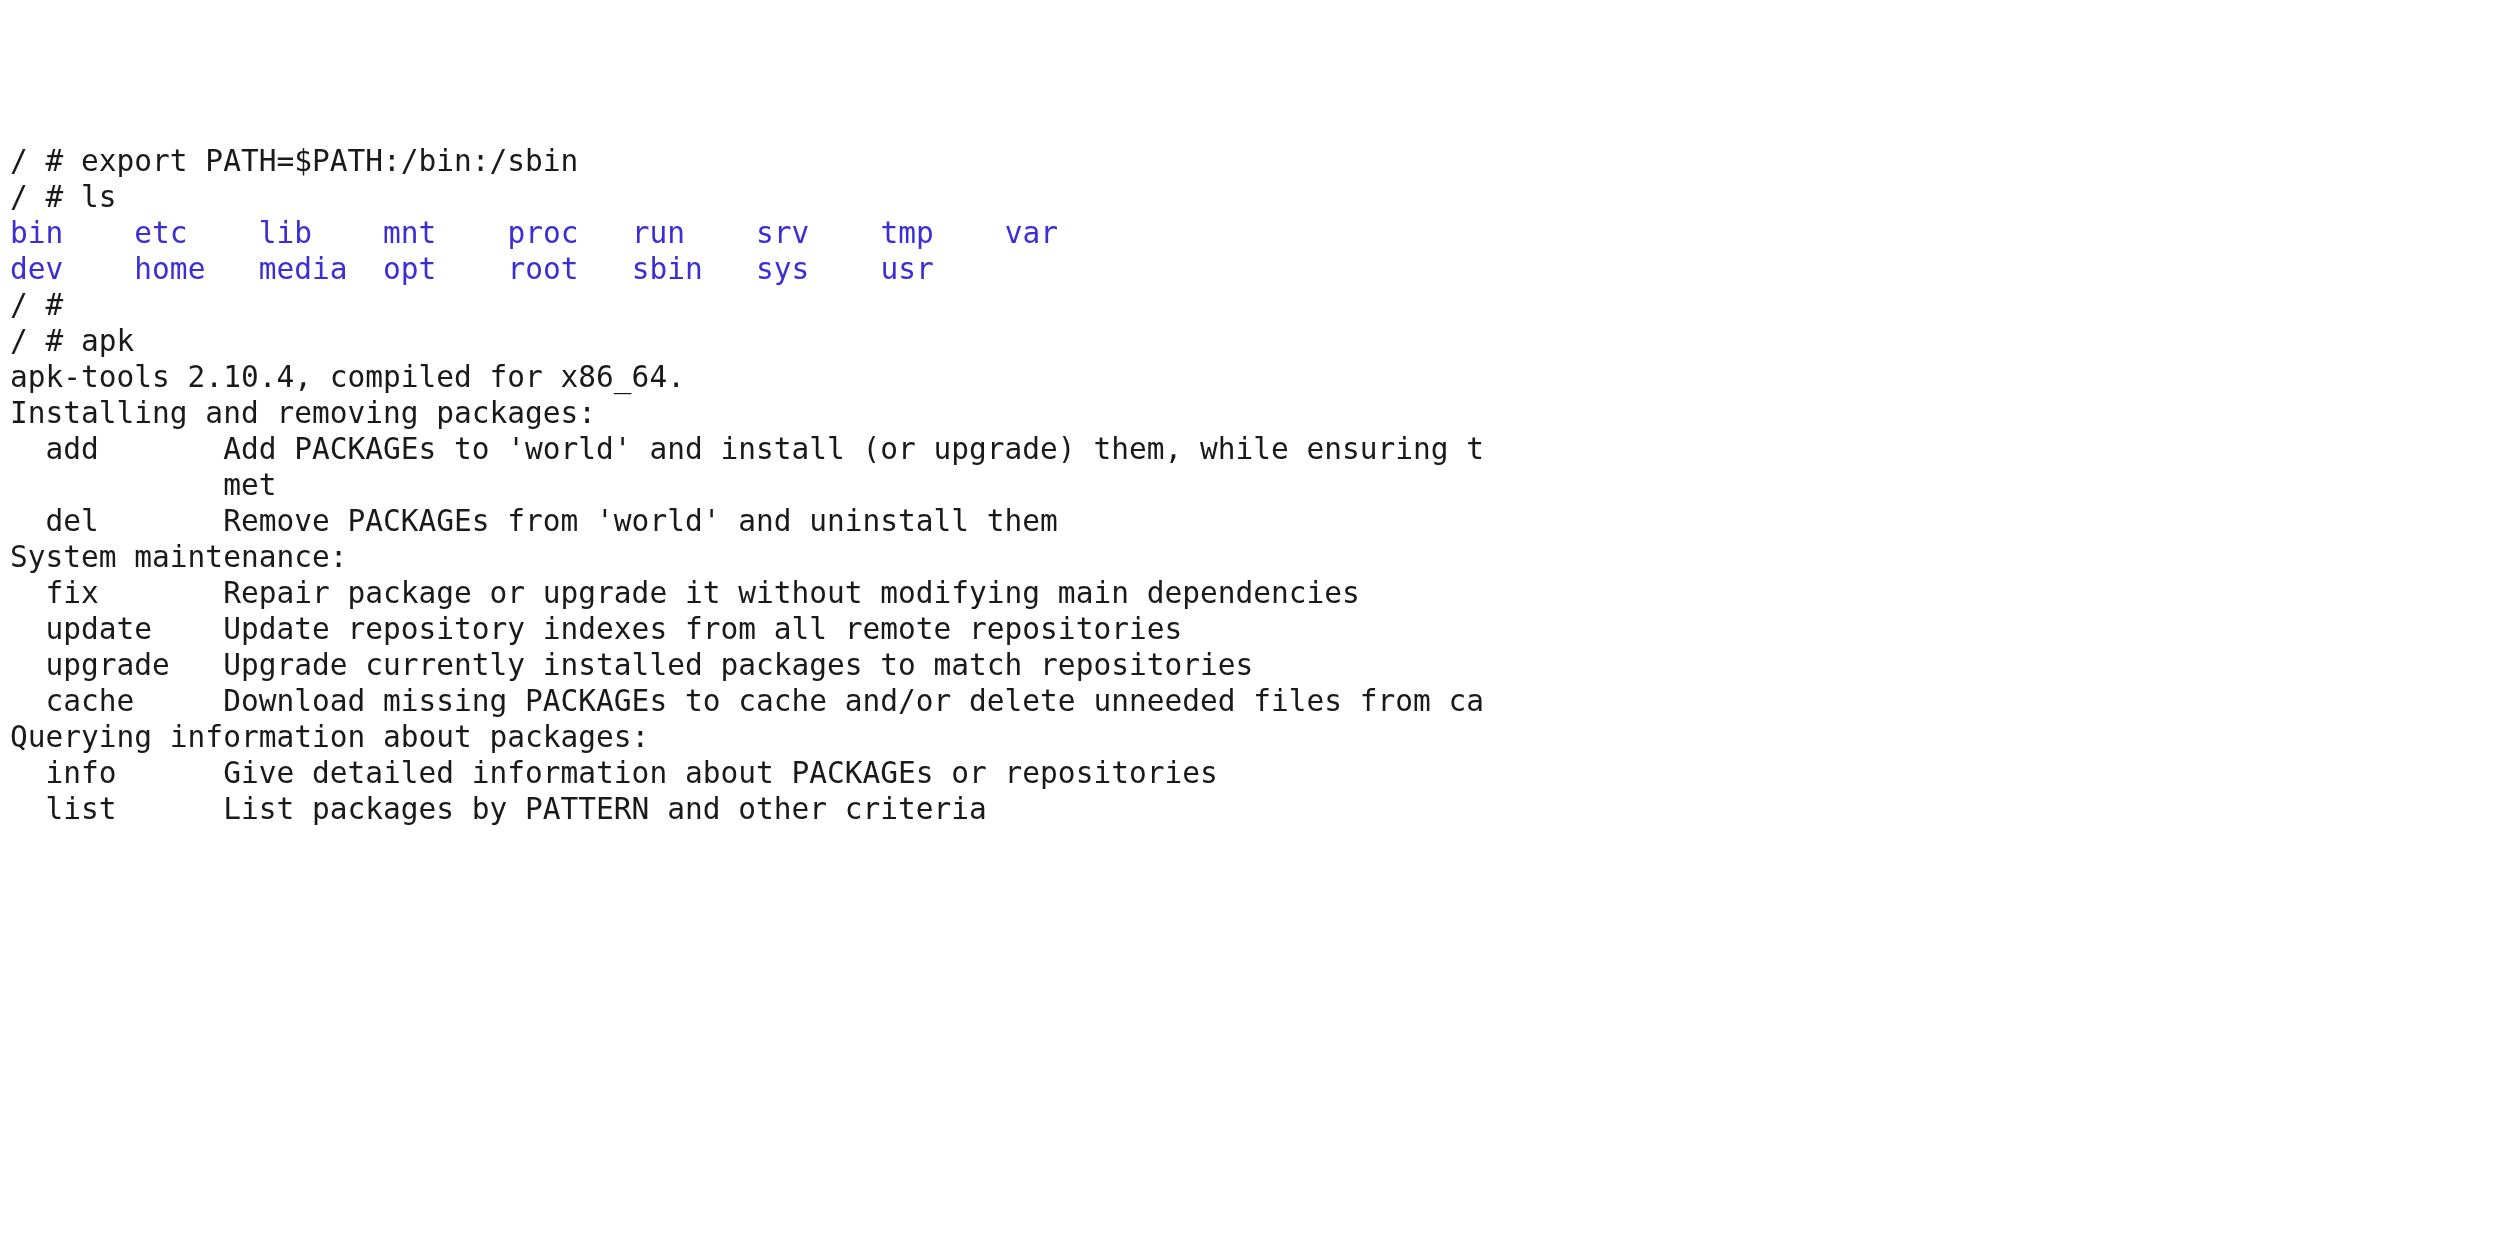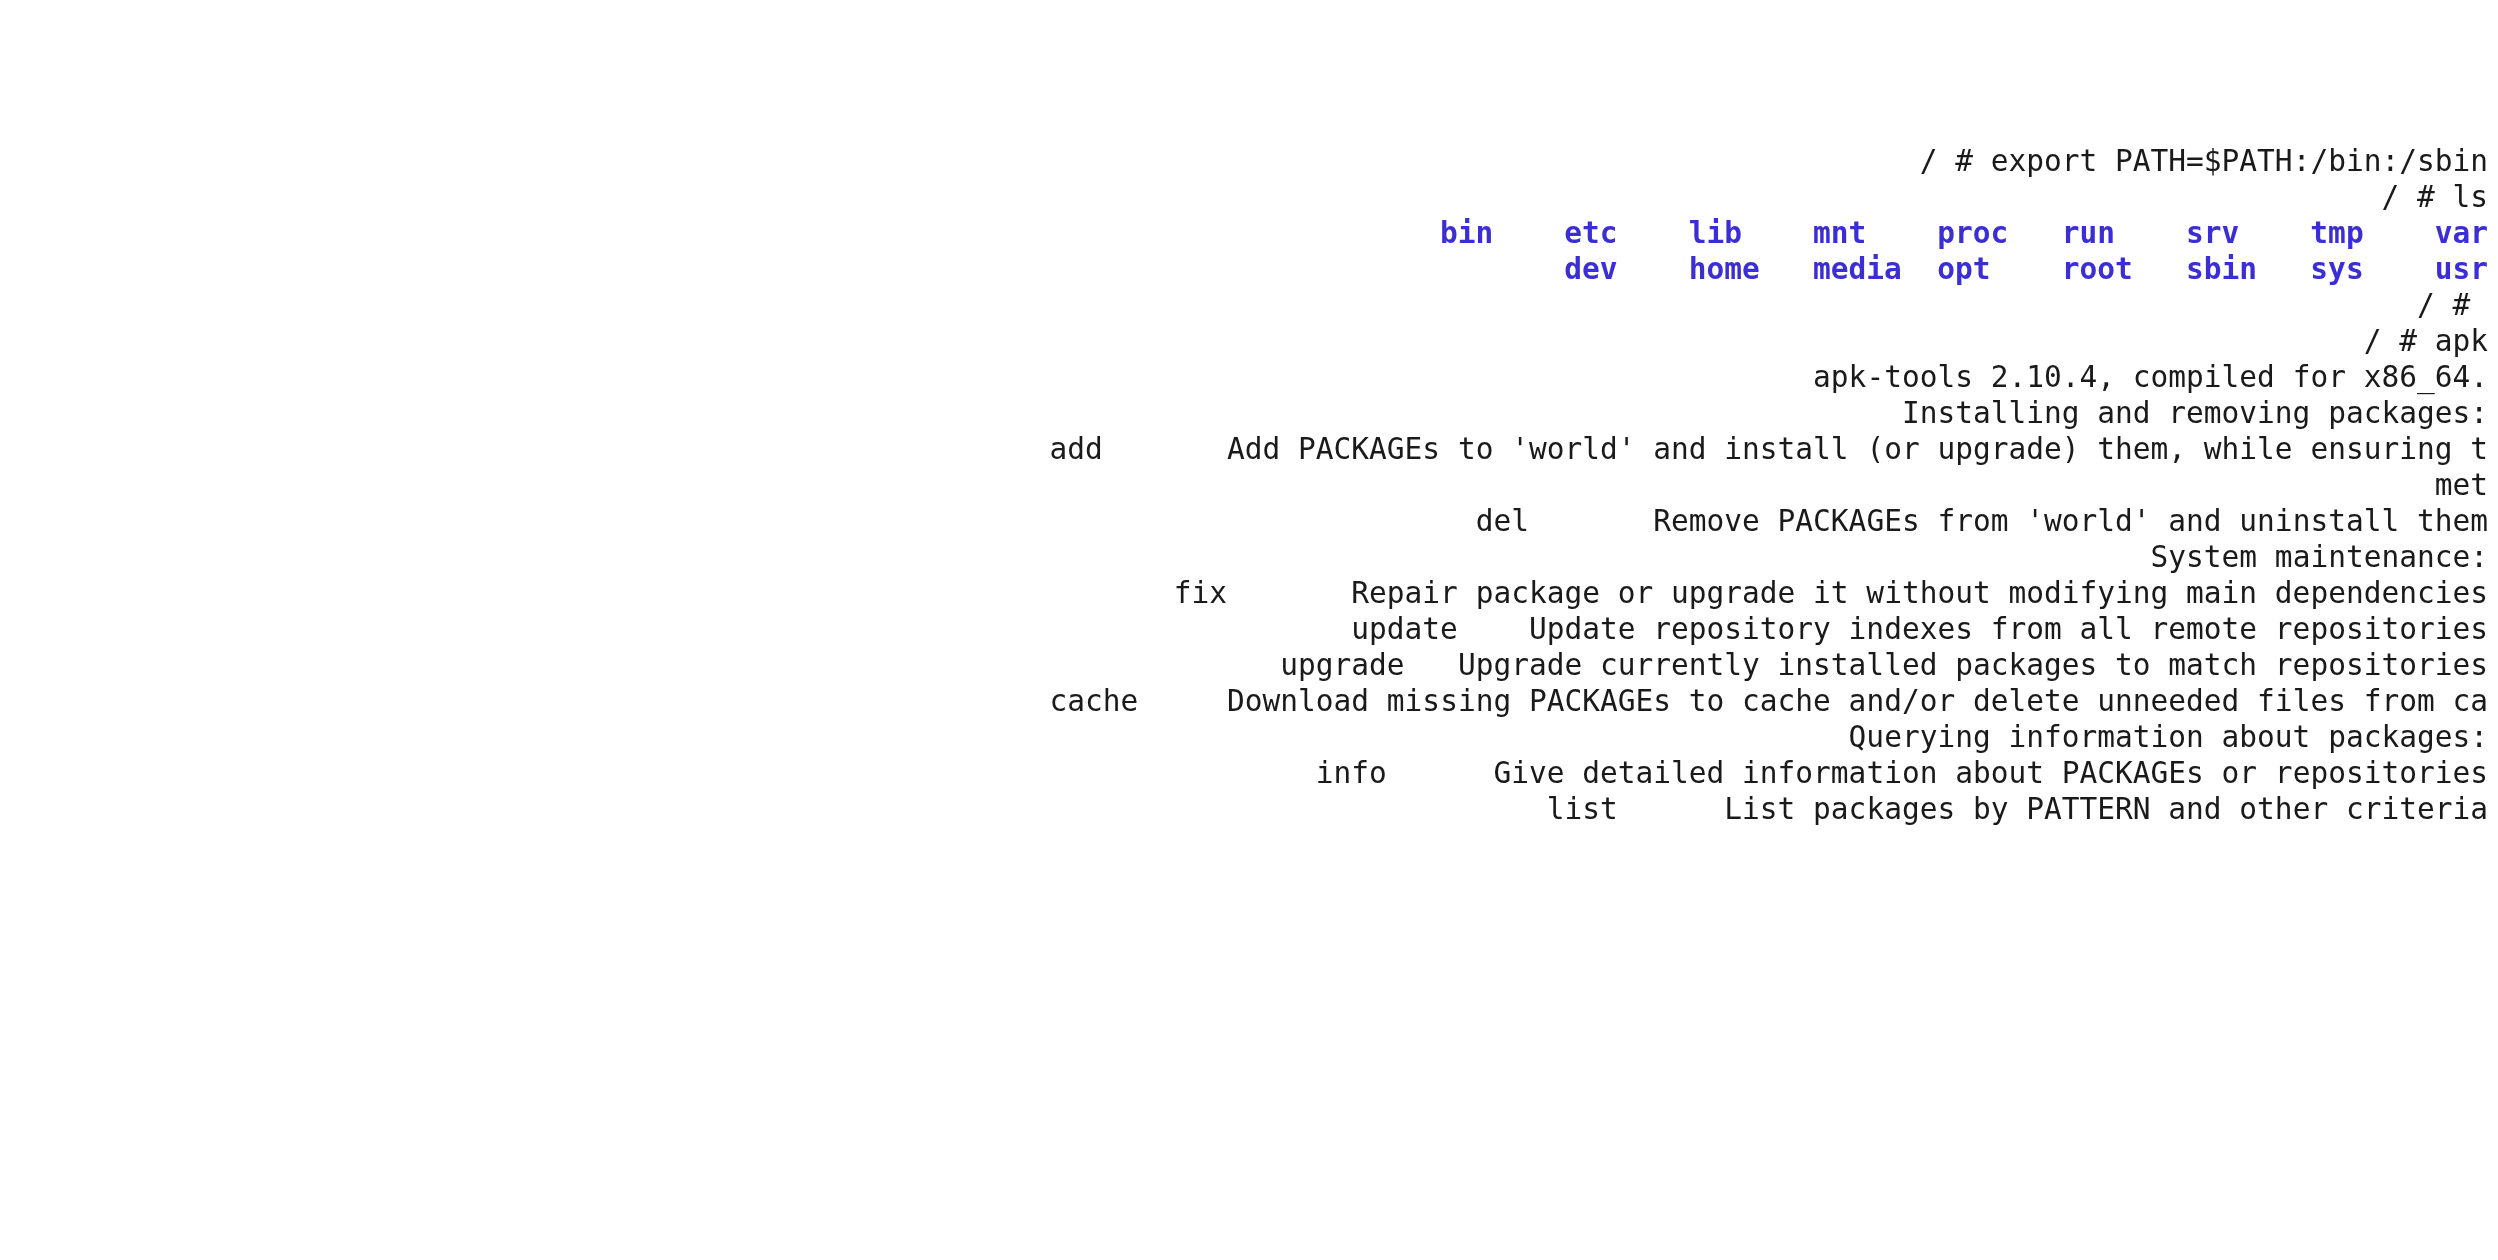--- a/index.html
+++ b/index.html
@@ -11,25 +11,24 @@
     background: #ffffff;
     color: #1a1a1a;
     white-space: pre;
     overflow: hidden;
   }
   .terminal {
     padding: 0 10px;
   }
   .line {
     display: block;
-    text-align: right;
   }
   .dir {
     color: #3b2ed6;
-    font-weight: bold;
+    font-weight: normal;
   }
 </style>
 </head>
 <body>
 
 
 
 <div class="terminal"><span class="line">/ # export PATH=$PATH:/bin:/sbin</span><span class="line">/ # ls</span><span class="line"><span class="dir">bin</span><span>    </span><span class="dir">etc</span><span>    </span><span class="dir">lib</span><span>    </span><span class="dir">mnt</span><span>    </span><span class="dir">proc</span><span>   </span><span class="dir">run</span><span>    </span><span class="dir">srv</span><span>    </span><span class="dir">tmp</span><span>    </span><span class="dir">var</span></span><span class="line"><span class="dir">dev</span><span>    </span><span class="dir">home</span><span>   </span><span class="dir">media</span><span>  </span><span class="dir">opt</span><span>    </span><span class="dir">root</span><span>   </span><span class="dir">sbin</span><span>   </span><span class="dir">sys</span><span>    </span><span class="dir">usr</span></span><span class="line">/ # </span><span class="line">/ # apk</span><span class="line">apk-tools 2.10.4, compiled for x86_64.</span><span class="line"></span><span class="line">Installing and removing packages:</span><span class="line">  add       Add PACKAGEs to 'world' and install (or upgrade) them, while ensuring t</span><span class="line">            met</span><span class="line">  del       Remove PACKAGEs from 'world' and uninstall them</span><span class="line"></span><span class="line">System maintenance:</span><span class="line">  fix       Repair package or upgrade it without modifying main dependencies</span><span class="line">  update    Update repository indexes from all remote repositories</span><span class="line">  upgrade   Upgrade currently installed packages to match repositories</span><span class="line">  cache     Download missing PACKAGEs to cache and/or delete unneeded files from ca</span><span class="line"></span><span class="line">Querying information about packages:</span><span class="line">  info      Give detailed information about PACKAGEs or repositories</span><span class="line">  list      List packages by PATTERN and other criteria</span></div>
 
 

